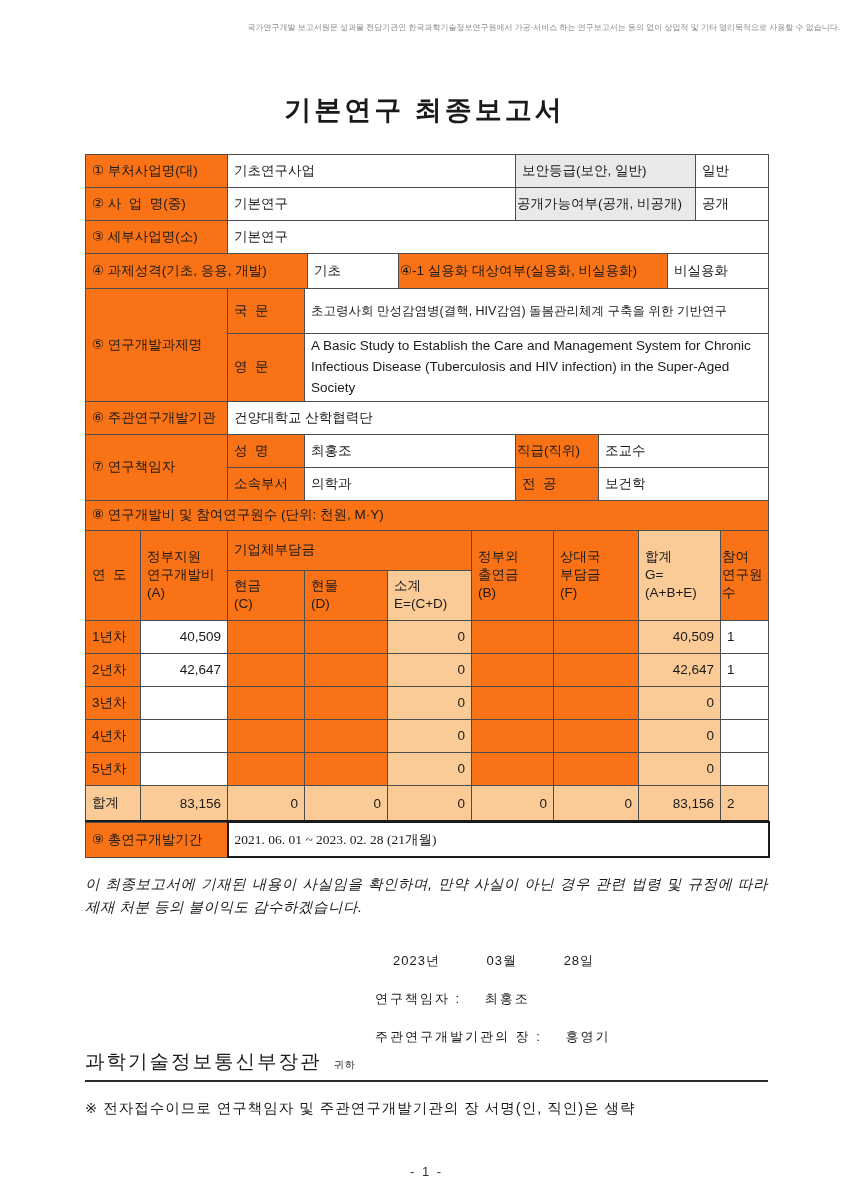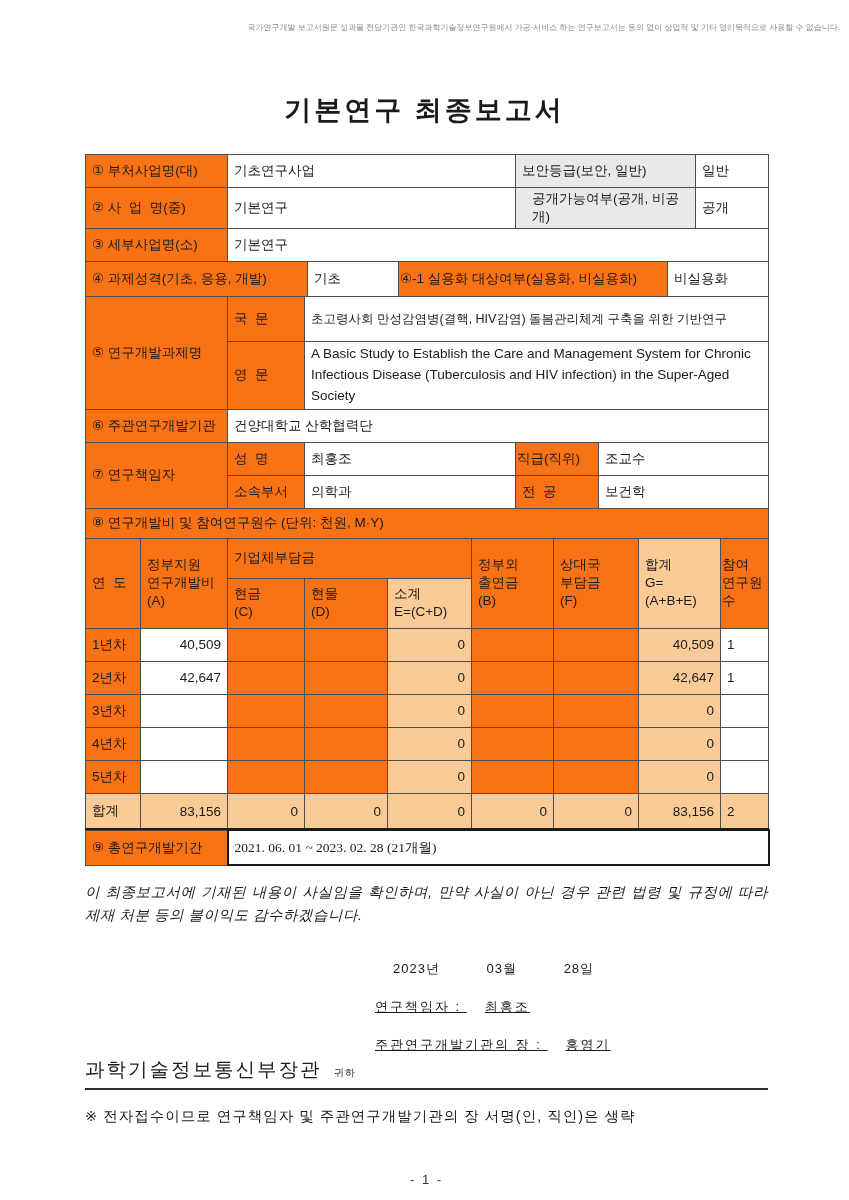--- a/index.html
+++ b/index.html
@@ -45,21 +45,21 @@
   .h50 { height: 50px; } .h36 { height: 36px; }
   .thick { border: 2px solid #1a1a1a !important; font-family: Liberation Serif, serif; }
   .total-row td { border-bottom-width: 2px; border-bottom-color: #1a1a1a; }
   .declaration {
     margin-top: 15px; font-size: 14.5px; line-height: 1.6;
     text-align: justify; letter-spacing: 0.5px; font-style: italic;
   }
   .sign-block { margin-top: 32px; margin-left: 290px; font-size: 13px; }
   .date-line { padding-left: 18px; margin-bottom: 20px; letter-spacing: 1px; }
   .date-line .dsp { margin-right: 42px; }
-  .sig-line { margin-bottom: 20px; letter-spacing: 2px; text-decoration: underline; }
+  .sig-line { margin-bottom: 20px; letter-spacing: 2px; }
   .sig-line .sig-name { margin-left: 18px; }
   .minister-line {
     margin-top: 2px; padding-bottom: 5px;
     border-bottom: 2px solid #2a2a2a;
   }
   .minister-line .big { font-size: 19.5px; letter-spacing: 2px; font-weight: 500; }
   .minister-line .small { font-size: 10px; margin-left: 8px; letter-spacing: 1px; }
   .note-line { margin-top: 17px; font-size: 14.5px; letter-spacing: 1px; }
   .page-num { margin-top: 46px; text-align: center; font-size: 13px; color: #333; letter-spacing: 2px; }
 </style>
@@ -82,21 +82,21 @@
     <tbody>
         <tr class="h33">
       <td class="lab l">① 부처사업명(대)</td>
       <td class="c">기초연구사업</td>
       <td class="lab2 c">보안등급(보안, 일반)</td>
       <td class="c">일반</td>
     </tr>
     <tr class="h33">
       <td class="lab l">② 사  업  명(중)</td>
       <td class="c">기본연구</td>
-      <td class="lab2 c" style="padding:2px 16px;">공개가능여부(공개, 비공개)</td>
+      <td class="lab2 c" style="padding:2px 1px;">공개가능여부(공개, 비공개)</td>
       <td class="c">공개</td>
     </tr>
   </tbody>
     </table>
 
   <table class="tbl">
     <colgroup>
         <col style="width:142px">
         <col style="width:541px">
       </colgroup>

